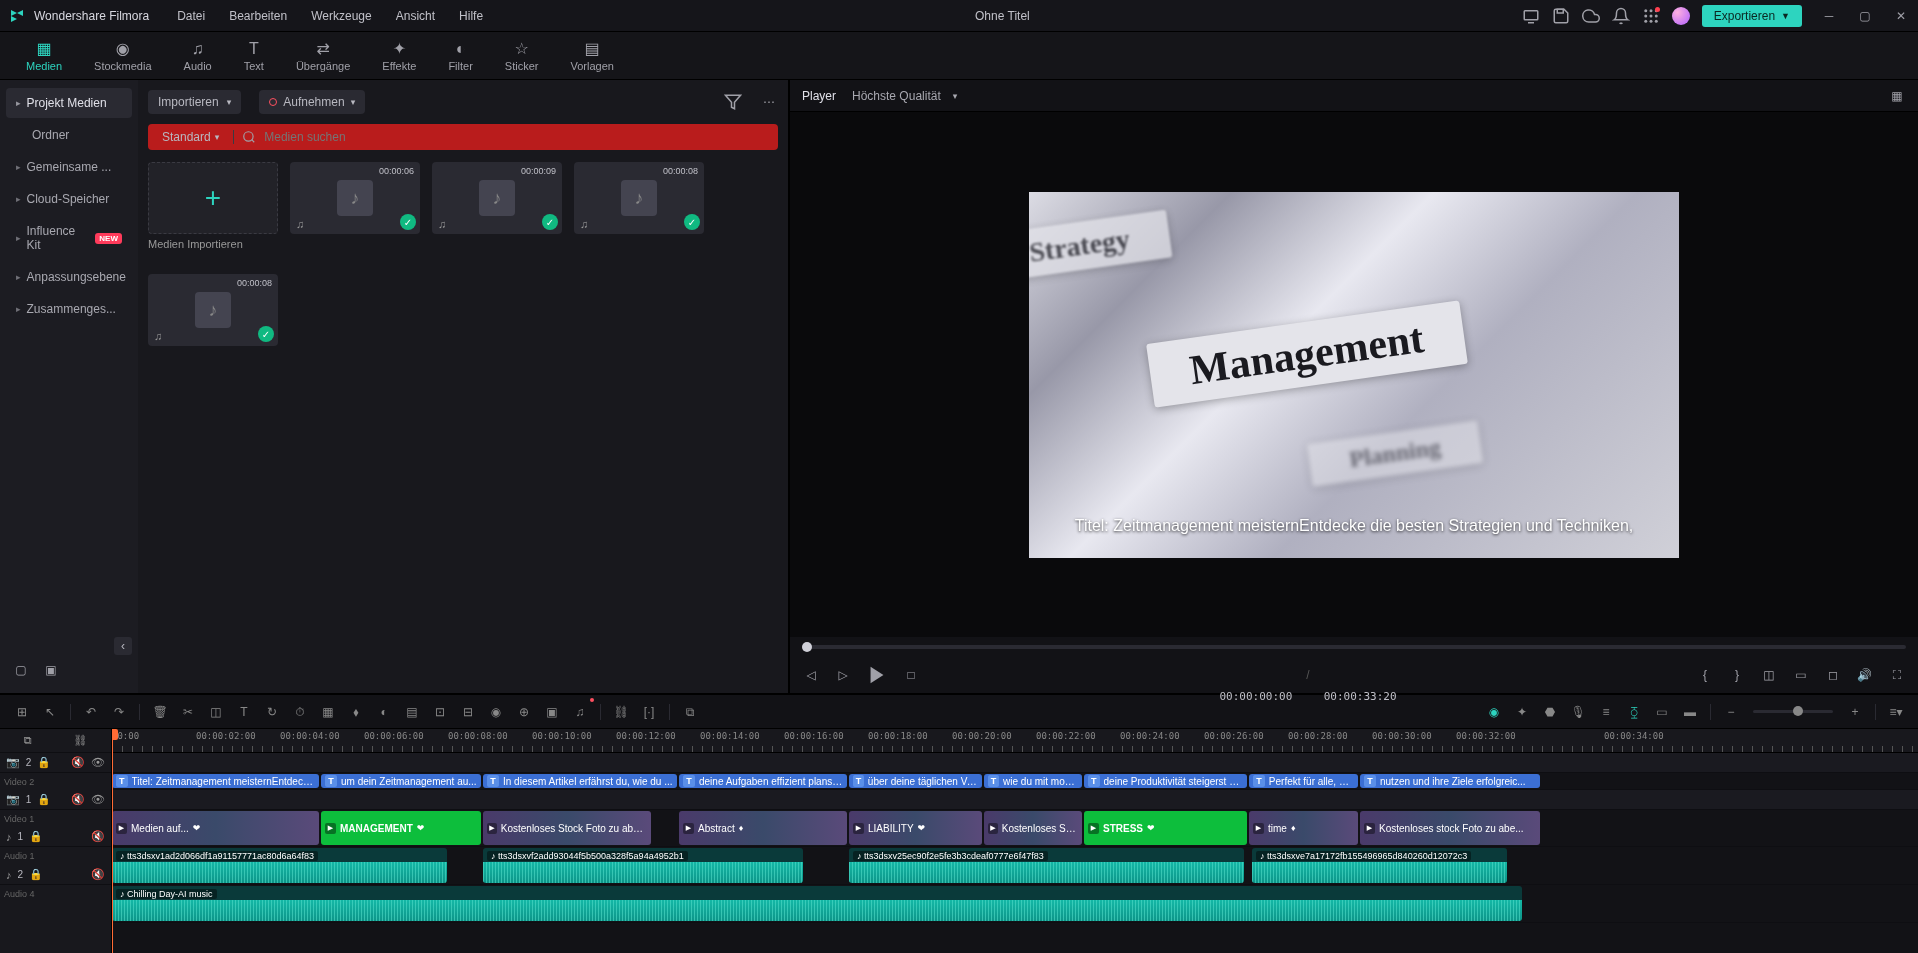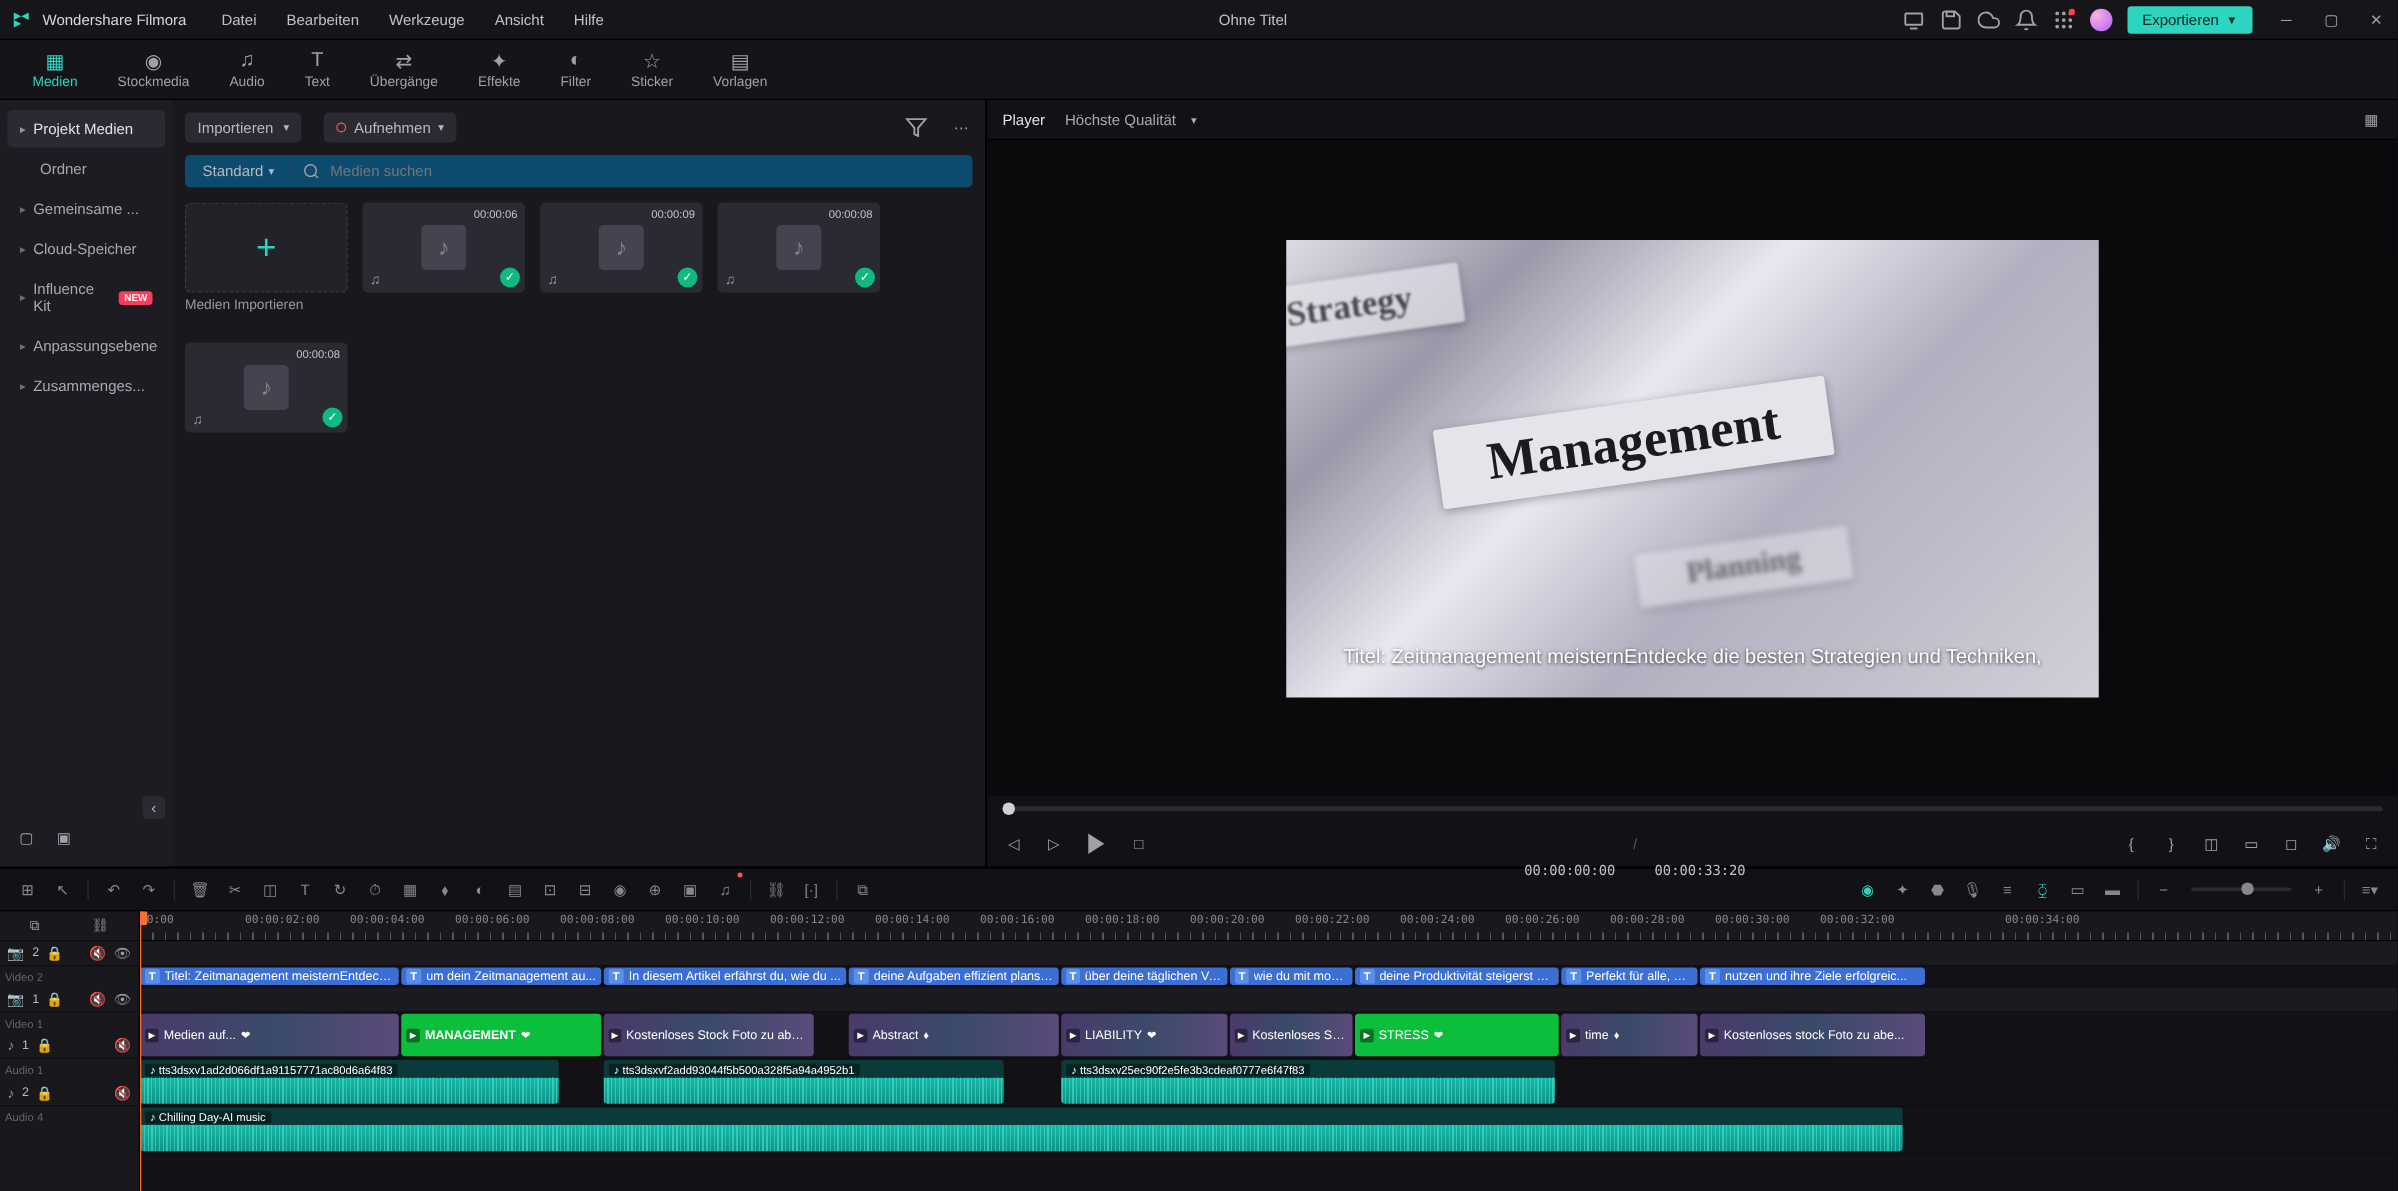--- a/index.html
+++ b/index.html
@@ -33,21 +33,21 @@
 .badge-new { background:#ff3b5b; color:#fff; font-size:8px; padding:1px 4px; border-radius:3px; font-weight:bold; }
 .sidebar-footer { margin-top:auto; display:flex; gap:12px; padding:6px; align-items:center; }
 .sidebar-collapse { position:absolute; bottom:38px; right:6px; width:18px; height:18px; background:#2a2a32; border-radius:3px; display:flex; align-items:center; justify-content:center; cursor:pointer; }
 
 .media-area { flex:1; display:flex; flex-direction:column; padding:10px; }
 .media-toolbar { display:flex; align-items:center; gap:18px; margin-bottom:10px; }
 .mt-dd { background:#2a2a32; padding:5px 10px; border-radius:4px; cursor:pointer; display:flex; align-items:center; gap:8px; font-size:12px; }
 .mt-rec { display:flex; align-items:center; gap:6px; background:#2a2a32; padding:5px 10px; border-radius:4px; cursor:pointer; }
 .rec-dot { width:8px; height:8px; border-radius:50%; border:1.5px solid #ff5060; }
 .media-toolbar .spacer { flex:1; }
-.searchbar { display:flex; align-items:center; background:#0c4a6e; border-radius:4px; padding:4px 8px; margin-bottom:12px; gap:8px; }
+.searchbar { display:flex; align-items:center; background:#b91c1c; border-radius:4px; padding:4px 8px; margin-bottom:12px; gap:8px; }
 .sb-dd { display:flex; align-items:center; gap:4px; padding:2px 6px; cursor:pointer; }
 .sb-sep { width:1px; height:14px; background:#3a3a42; }
 .sb-input { flex:1; background:transparent; border:none; color:#e0e0e8; font-size:12px; outline:none; }
 
 .media-grid { display:flex; flex-wrap:wrap; gap:12px; align-content:flex-start; }
 .mcard { width:130px; height:72px; background:#2a2a32; border-radius:4px; position:relative; cursor:pointer; display:flex; align-items:center; justify-content:center; }
 .mcard.import { border:1px dashed #3a3a42; background:#222228; }
 .mcard.import .plus { color:#2dd4bf; font-size:28px; font-weight:200; }
 .mcard .dur { position:absolute; top:4px; right:6px; font-size:9px; color:#c0c0c8; }
 .mcard .music-icon { width:36px; height:36px; background:#444450; border-radius:4px; display:flex; align-items:center; justify-content:center; font-size:18px; color:#888; }
@@ -556,21 +556,21 @@
             <span class="play-ico">▶</span>
             <span style="overflow:hidden;white-space:nowrap;text-overflow:ellipsis;font-weight:normal">LIABILITY</span>
             <span class="gem">❤</span>
           </div>
           <div class="clip clip-vid" style="left: 872px; width: 98px;">
             <span class="play-ico">▶</span>
             <span style="overflow:hidden;white-space:nowrap;text-overflow:ellipsis;font-weight:normal">Kostenloses Stoc...</span>
           </div>
           <div class="clip clip-vid green" style="left: 972px; width: 163px;">
             <span class="play-ico">▶</span>
-            <span style="overflow:hidden;white-space:nowrap;text-overflow:ellipsis;font-weight:normal">STRESS</span>
+            <span style="overflow:hidden;white-space:nowrap;text-overflow:ellipsis;font-weight:bold">STRESS</span>
             <span class="gem">❤</span>
           </div>
           <div class="clip clip-vid" style="left: 1137px; width: 109px;">
             <span class="play-ico">▶</span>
             <span style="overflow:hidden;white-space:nowrap;text-overflow:ellipsis;font-weight:normal">time</span>
             <span class="gem">♦</span>
           </div>
           <div class="clip clip-vid" style="left: 1248px; width: 180px;">
             <span class="play-ico">▶</span>
             <span style="overflow:hidden;white-space:nowrap;text-overflow:ellipsis;font-weight:normal">Kostenloses stock Foto zu abe...</span>
@@ -582,20 +582,24 @@
             <span class="label">♪ tts3dsxv1ad2d066df1a91157771ac80d6a64f83</span>
           </div>
           <div class="clip clip-audio" style="left: 371px; width: 320px;">
             <div class="wave"></div>
             <span class="label">♪ tts3dsxvf2add93044f5b500a328f5a94a4952b1</span>
           </div>
           <div class="clip clip-audio" style="left: 737px; width: 395px;">
             <div class="wave"></div>
             <span class="label">♪ tts3dsxv25ec90f2e5fe3b3cdeaf0777e6f47f83</span>
           </div>
+          <div class="clip clip-audio" style="left: 1140px; width: 255px;">
+            <div class="wave"></div>
+            <span class="label">♪ tts3dsxve7a17172fb155496965d840260d12072c3</span>
+          </div>
         </div>
       <div class="track audio" id="track-audio2">
           <div class="clip clip-audio" style="left: 0px; width: 1410px;">
             <div class="wave"></div>
             <span class="label">♪ Chilling Day-AI music</span>
           </div>
         </div>
     </div>
   </div>
 </div>

